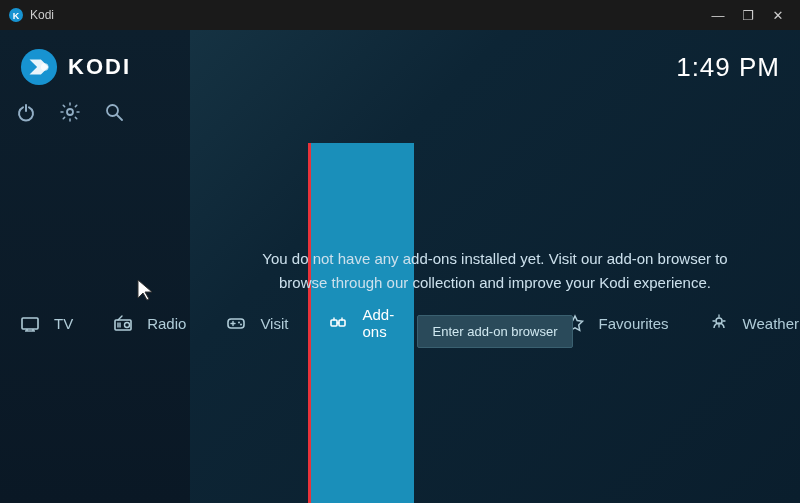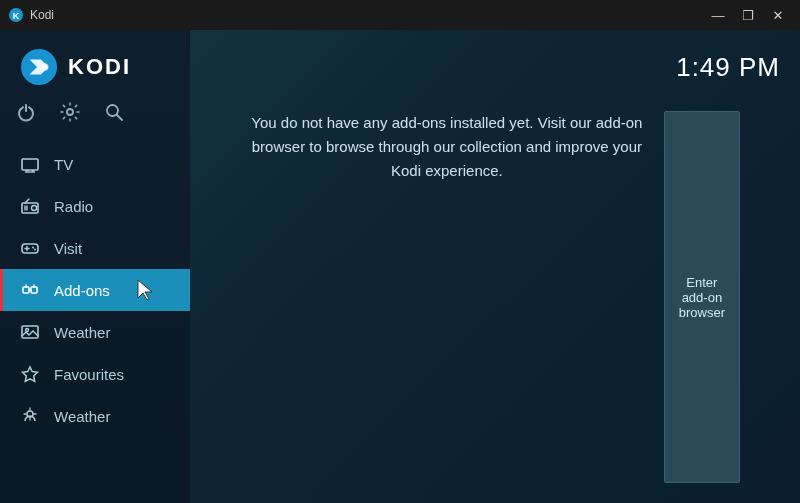--- a/index.html
+++ b/index.html
@@ -116,21 +116,21 @@
       color: #aac8e0;
       font-size: 18px;
       cursor: pointer;
       opacity: 0.85;
     }
 
     
     #sidebar-nav {
       flex: 1;
       display: flex;
-      flex-direction: column;
+      flex-direction: row;
     }
 
     .nav-item {
       display: flex;
       align-items: center;
       gap: 14px;
       padding: 11px 20px;
       cursor: pointer;
       color: #b0ccd8;
       font-size: 15px;
@@ -183,22 +183,23 @@
       font-size: 26px;
       font-weight: 300;
       color: #ffffff;
       letter-spacing: 1px;
     }
 
     
     #content-area {
       flex: 1;
       display: flex;
+      align-items: center;
       justify-content: center;
-      flex-direction: row;
+      flex-direction: column;
       gap: 20px;
       padding: 20px 60px;
     }
 
     #addon-message {
       text-align: center;
       color: #cce0ec;
       font-size: 15px;
       line-height: 1.6;
       max-width: 560px;

